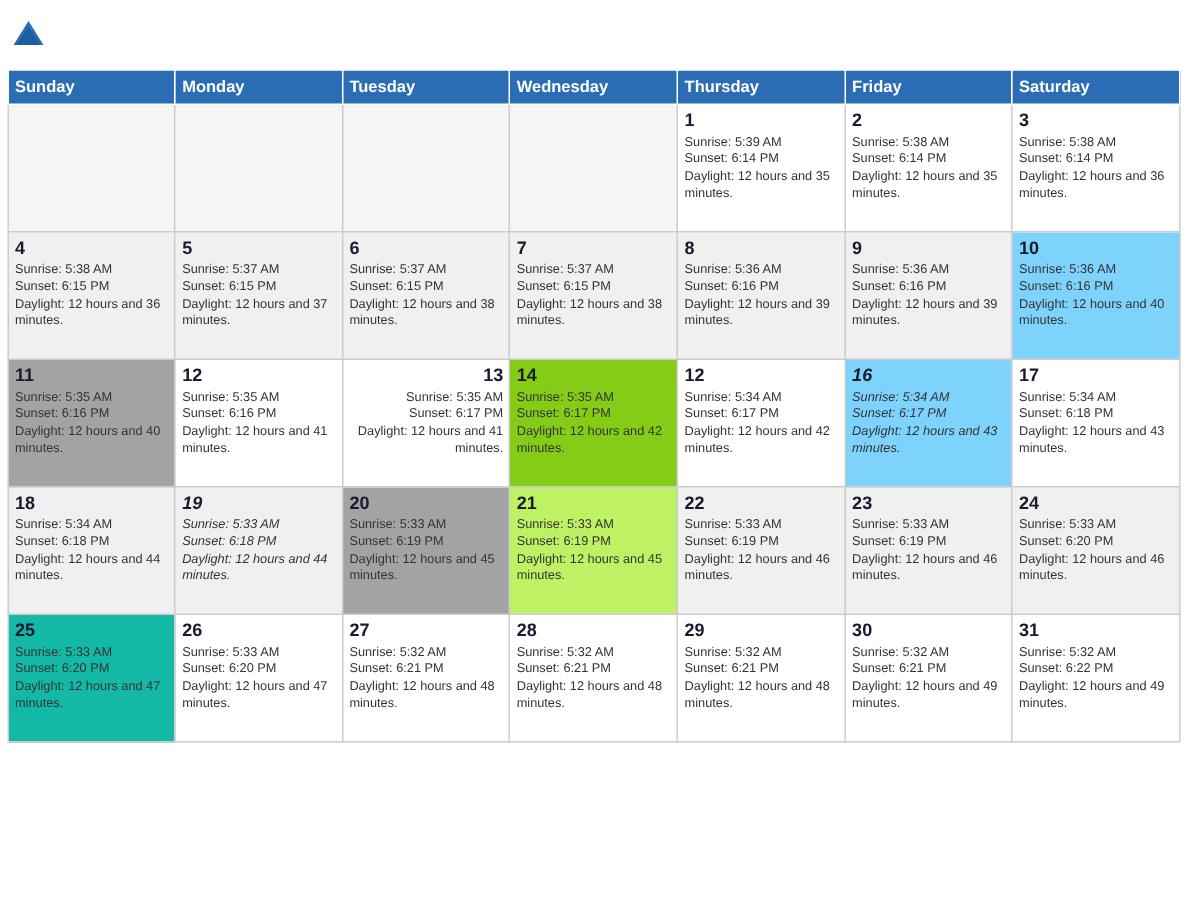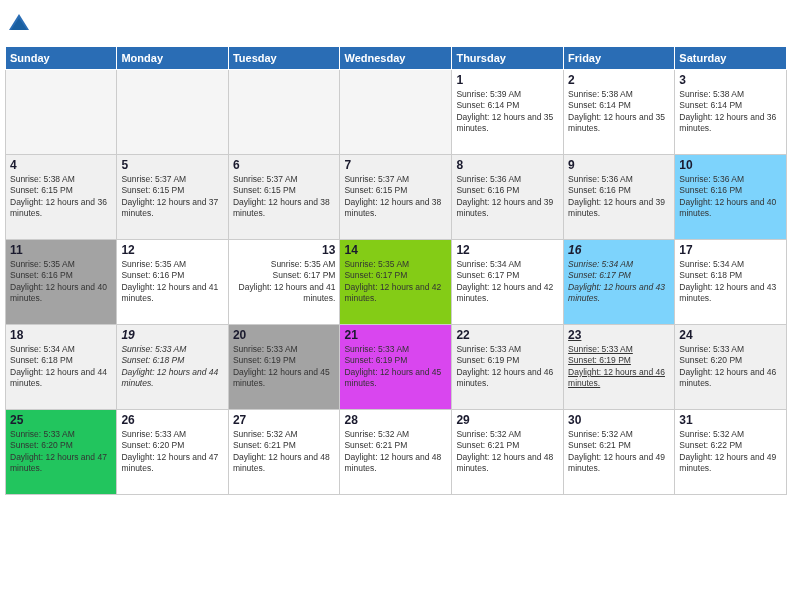--- a/index.html
+++ b/index.html
@@ -168,39 +168,39 @@
             <div class="day-info">Sunrise: 5:34 AM<br>Sunset: 6:18 PM<br>Daylight: 12 hours and 44 minutes.</div>
           </td>
           <td style="background: rgb(240, 240, 240); font-style: italic;">
             <div class="day-num">19</div>
             <div class="day-info">Sunrise: 5:33 AM<br>Sunset: 6:18 PM<br>Daylight: 12 hours and 44 minutes.</div>
           </td>
           <td style="background: #a3a3a3;">
             <div class="day-num">20</div>
             <div class="day-info">Sunrise: 5:33 AM<br>Sunset: 6:19 PM<br>Daylight: 12 hours and 45 minutes.</div>
           </td>
-          <td style="background: #d946ef;">
+          <td style="background: #bef264;">
             <div class="day-num">21</div>
             <div class="day-info">Sunrise: 5:33 AM<br>Sunset: 6:19 PM<br>Daylight: 12 hours and 45 minutes.</div>
           </td>
           <td style="background: rgb(240, 240, 240);">
             <div class="day-num">22</div>
             <div class="day-info">Sunrise: 5:33 AM<br>Sunset: 6:19 PM<br>Daylight: 12 hours and 46 minutes.</div>
           </td>
-          <td style="background: rgb(240, 240, 240); text-decoration: underline;">
+          <td style="background: rgb(240, 240, 240);">
             <div class="day-num">23</div>
             <div class="day-info">Sunrise: 5:33 AM<br>Sunset: 6:19 PM<br>Daylight: 12 hours and 46 minutes.</div>
           </td>
           <td style="background: rgb(240, 240, 240);">
             <div class="day-num">24</div>
             <div class="day-info">Sunrise: 5:33 AM<br>Sunset: 6:20 PM<br>Daylight: 12 hours and 46 minutes.</div>
           </td>
         </tr>
         <tr>
-          <td style="background: #22c55e;">
+          <td style="background: #14b8a6;">
             <div class="day-num">25</div>
             <div class="day-info">Sunrise: 5:33 AM<br>Sunset: 6:20 PM<br>Daylight: 12 hours and 47 minutes.</div>
           </td>
           <td style="background: rgb(255, 255, 255);">
             <div class="day-num">26</div>
             <div class="day-info">Sunrise: 5:33 AM<br>Sunset: 6:20 PM<br>Daylight: 12 hours and 47 minutes.</div>
           </td>
           <td style="background: rgb(255, 255, 255); margin-top: 37px;">
             <div class="day-num">27</div>
             <div class="day-info">Sunrise: 5:32 AM<br>Sunset: 6:21 PM<br>Daylight: 12 hours and 48 minutes.</div>

